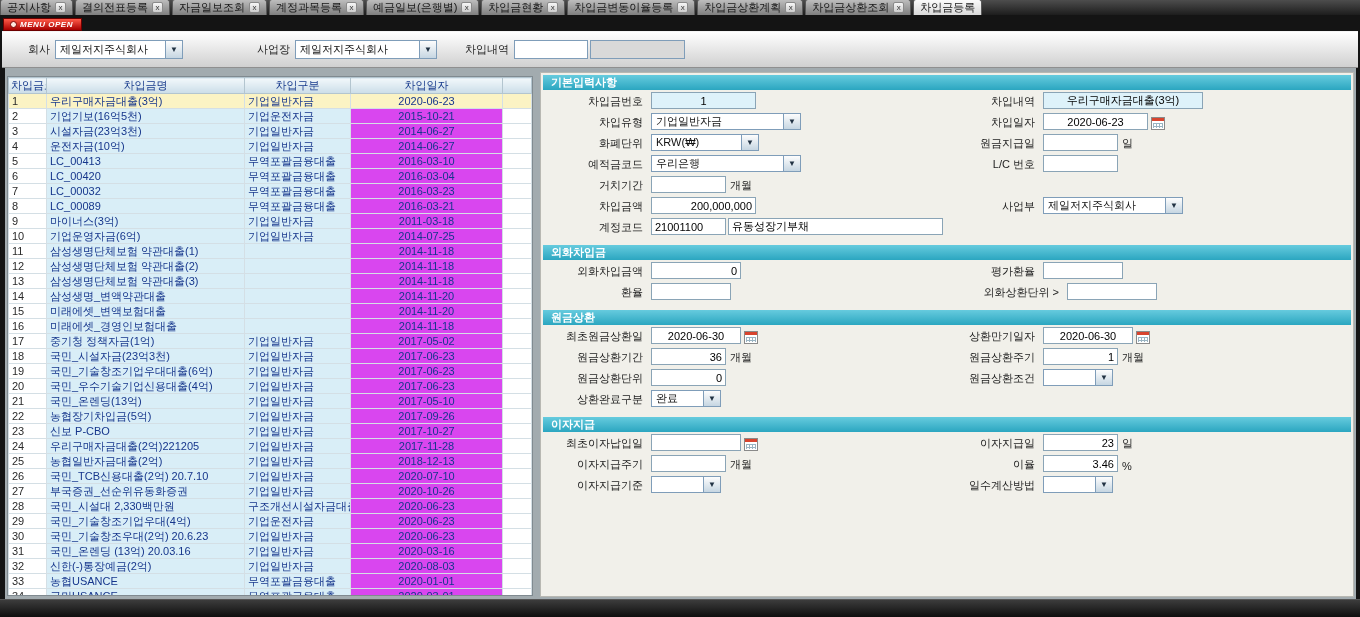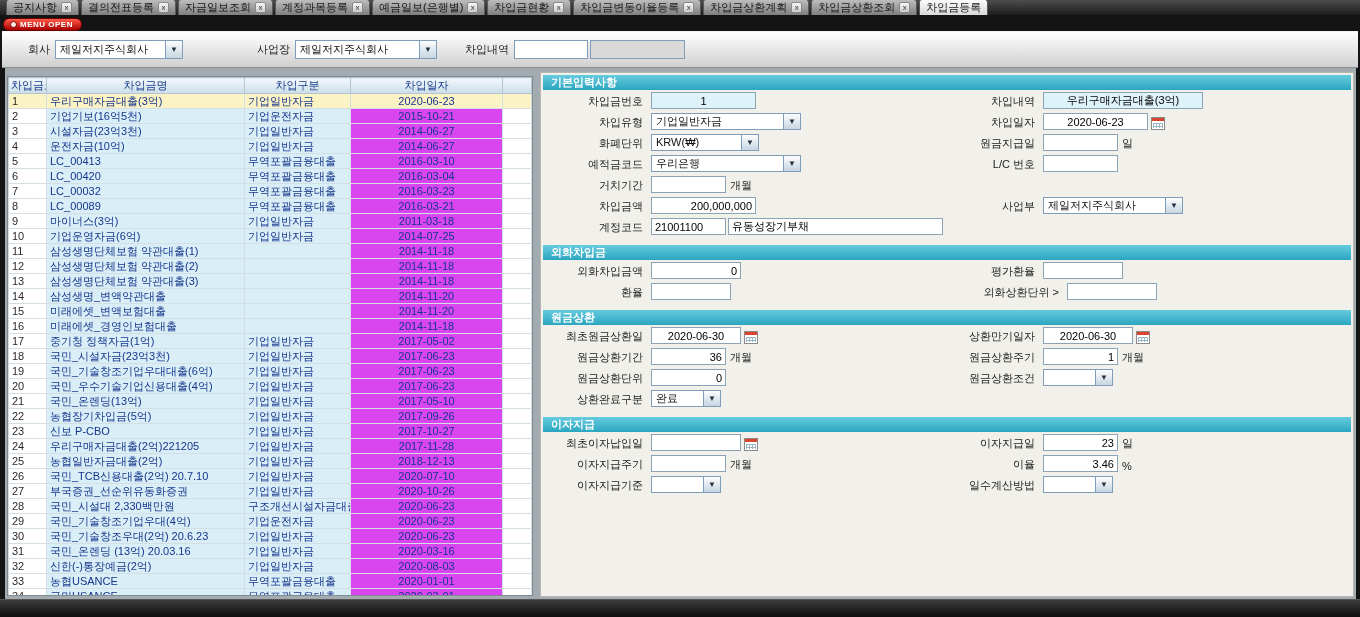--- a/index.html
+++ b/index.html
@@ -5,33 +5,33 @@
   html,body{margin:0;padding:0;}
   body{
     width:1360px;height:617px;position:relative;overflow:hidden;
     background:#141414;
     font-family:"Liberation Sans","DejaVu Sans",sans-serif;
     -webkit-font-smoothing:antialiased;
   }
   
   .tabbar{position:absolute;top:0;left:0;right:0;height:15px;
     background:linear-gradient(#4d4d4d,#1d1d1d);
-    display:flex;align-items:flex-end;padding-left:6px;box-sizing:border-box;}
+    display:flex;align-items:flex-end;box-sizing:border-box;}
   .tab{height:15px;display:flex;align-items:center;gap:4px;padding:0 6px;margin-right:2px;
     background:linear-gradient(#bdbdbd,#7f7f7f);border:1px solid #585858;border-bottom:none;
     border-radius:3px 3px 0 0;font-size:11px;color:#161616;white-space:nowrap;cursor:default;}
   .tab.active{background:linear-gradient(#fbfbfb,#d9d9d9);}
   .tab-x{width:11px;height:11px;box-sizing:border-box;background:linear-gradient(#f6f6f6,#cdcdcd);
     border:1px solid #8a8a8a;font-size:8px;line-height:9px;text-align:center;color:#333;border-radius:2px;}
   
   .menubar{position:absolute;top:17px;left:0;right:0;height:14px;background:#141414;
     display:flex;align-items:center;}
   .menu-open{margin-left:3px;height:11px;padding:0 8px 0 6px;display:flex;align-items:center;gap:3px;
-    background:linear-gradient(#ff5b49,#a80000);border:1px solid #6d0000;border-radius:6px;
-    color:#fff;font-size:8px;font-weight:bold;letter-spacing:.5px;cursor:pointer;}
+    background:linear-gradient(#ff5b49,#a80000);border:1px solid #6d0000;border-radius:0;
+    color:#fff;font-size:8px;font-weight:bold;font-style:italic;letter-spacing:.5px;cursor:pointer;}
   .menu-open .dot{width:5px;height:5px;border-radius:50%;background:#ffe9e0;border:1px solid #7d0000;}
   
   .toolbar{position:absolute;top:31px;left:2px;right:2px;height:37px;
     background:linear-gradient(#ffffff,#d0d0d0);border-bottom:1px solid #8f8f8f;border-top:1px solid #f5f5f5;
     display:flex;align-items:center;font-size:11px;color:#1d1d1d;box-sizing:border-box;}
   .tlabel{white-space:nowrap;}
   .combo{display:inline-flex;height:19px;box-sizing:border-box;border:1px solid #7f9db9;background:#fff;
     align-items:stretch;cursor:pointer;}
   .combo-val{font-size:11px;line-height:17px;padding:0 4px;flex:1;white-space:nowrap;overflow:hidden;color:#111;}
   .combo-btn{width:16px;background:linear-gradient(#fdfdfd,#c6d6e2);border-left:1px solid #7f9db9;

